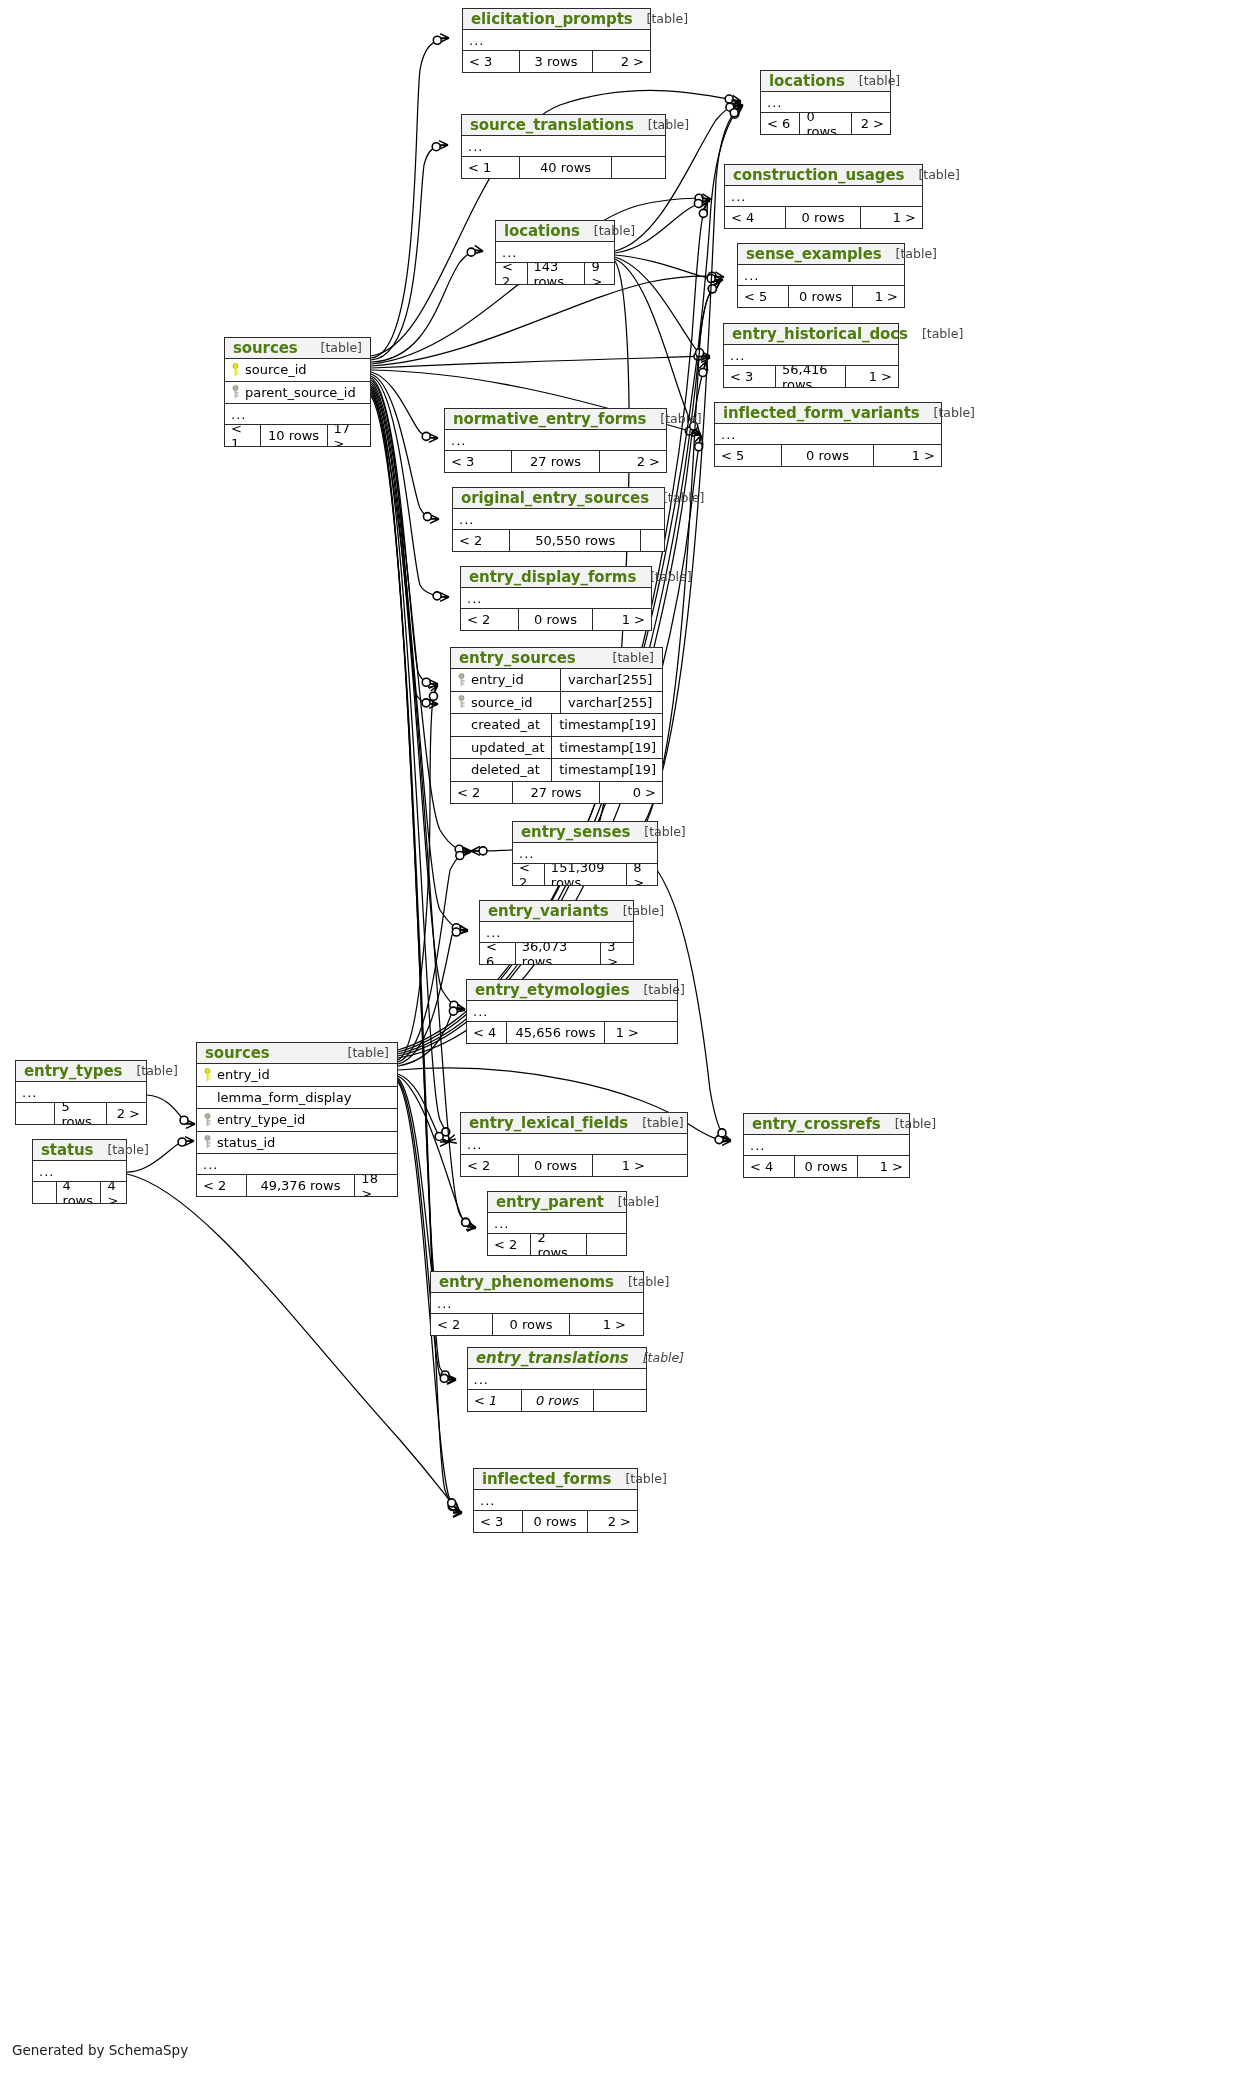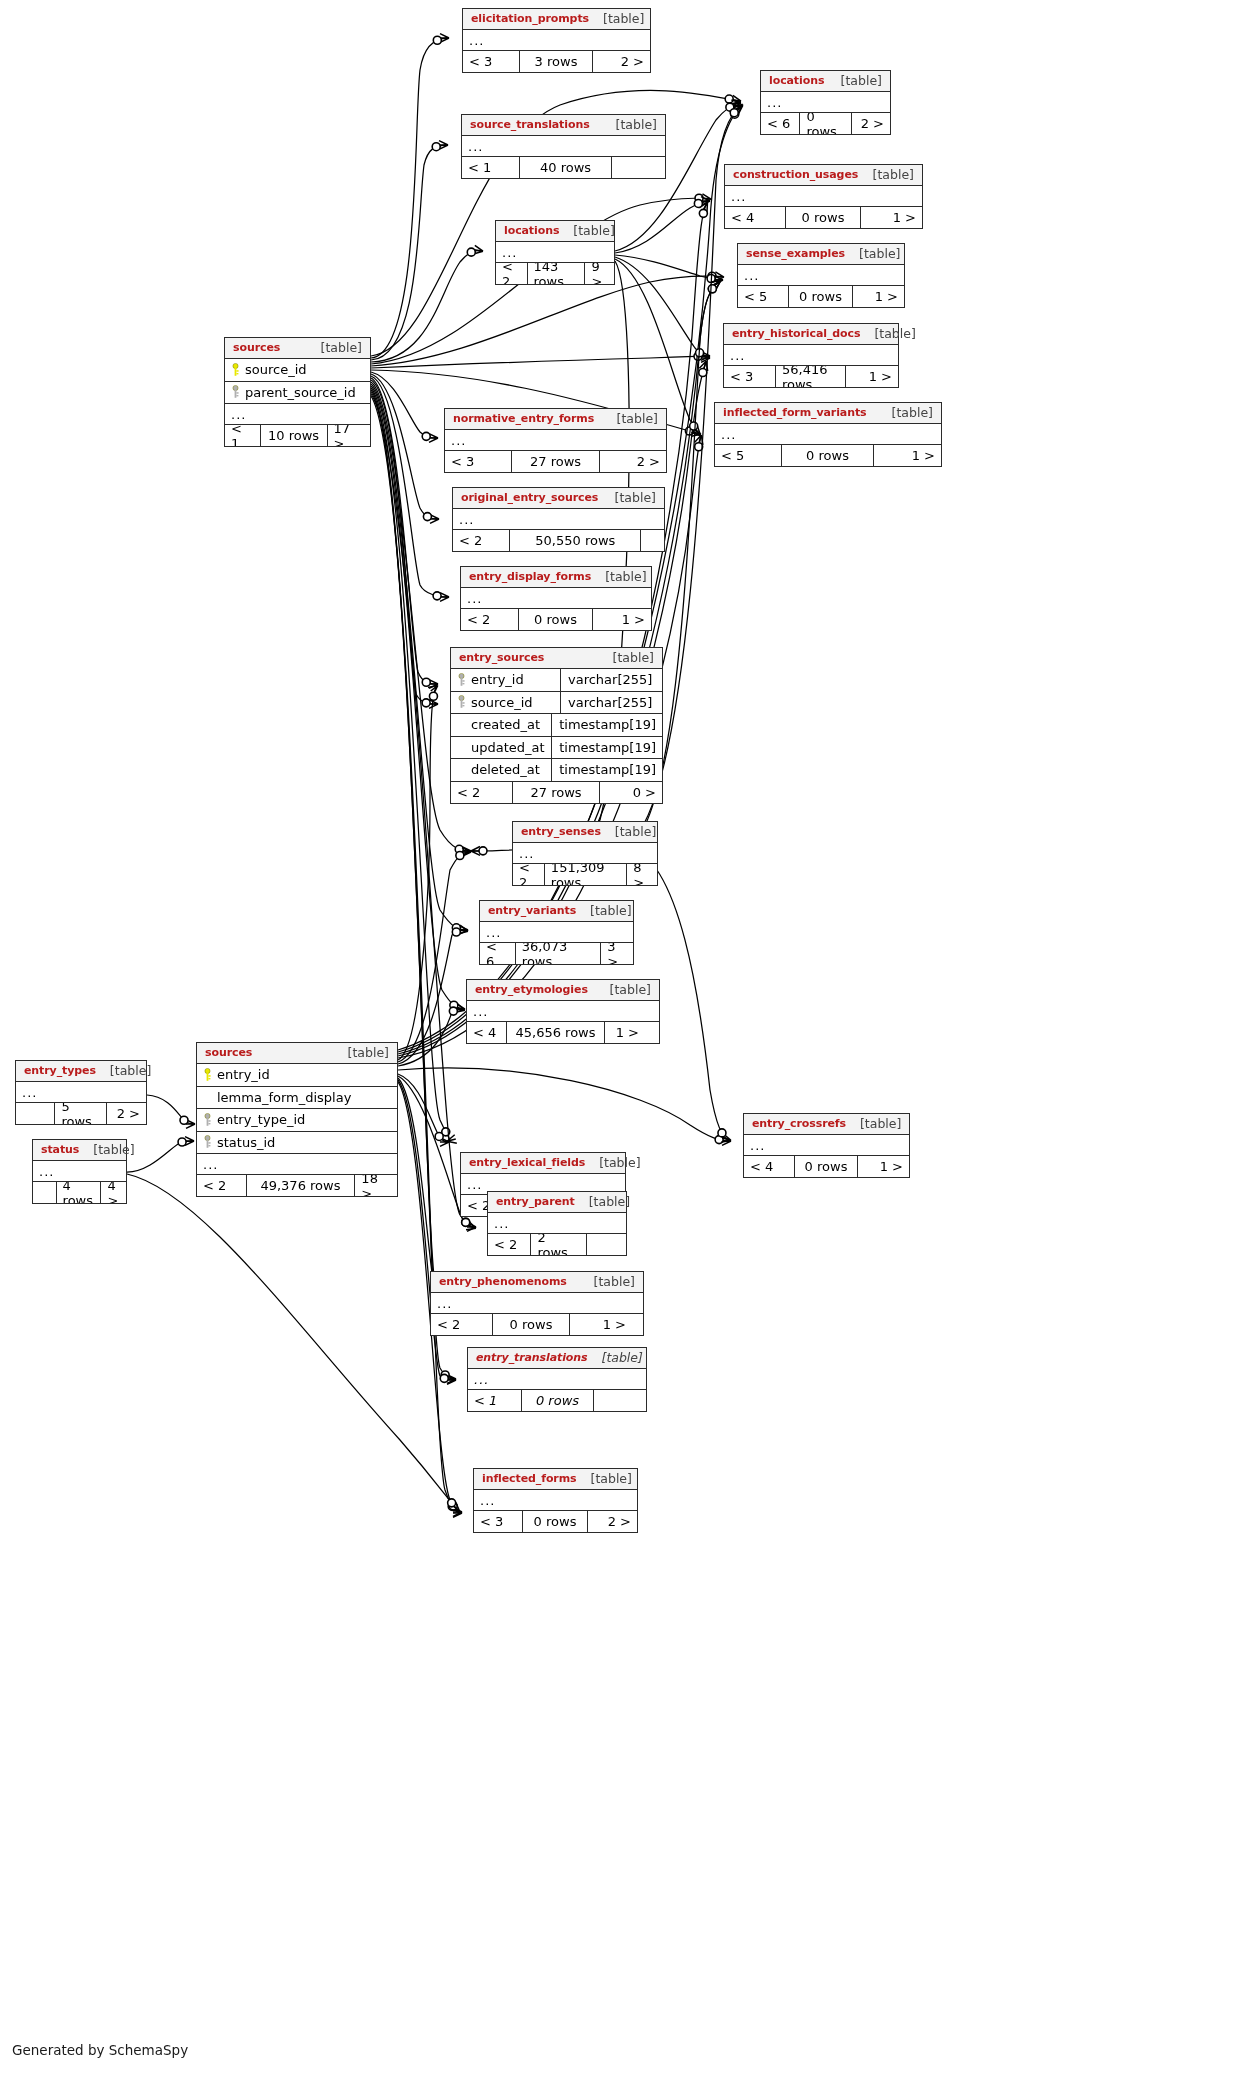--- a/index.html
+++ b/index.html
@@ -42,22 +42,22 @@
     justify-content: space-between;
     background: #f3f3f3;
     border-bottom: 1.6px solid #2b2b2b;
     padding: 2px 8px 3px 8px;
     height: 21px;
     box-sizing: border-box;
     white-space: nowrap;
   }
   .tbl-name {
     font-weight: bold;
-    font-size: 11px;
-    color: #b91c1c;
+    font-size: 15px;
+    color: #4d7c0f;
     letter-spacing: -0.1px;
   }
   .tbl-tag {
     font-size: 12.5px;
     color: #444;
     margin-left: 14px;
   }
   .col-row {
     display: flex;
     align-items: center;
@@ -486,21 +486,21 @@
           <span class="tbl-name">entry_variants</span>
           <span class="tbl-tag">[table]</span>
         </div>
         <div class="ellipsis-row">...</div>
         <div class="foot-row">
           <span class="foot-cell foot-left" style="width:36.23376623376623px">&lt; 6</span>
           <span class="foot-cell foot-mid" style="width:86.55844155844156px">36,073 rows</span>
           <span class="foot-cell foot-right" style="width:32.20779220779221px">3 &gt;</span>
         </div>
       </div>
-      <div class="table-node" style="left: 466px; top: 979px; width: 194px;">
+      <div class="table-node" style="left: 466px; top: 979px; width: 212px;">
         <div class="tbl-title">
           <span class="tbl-name">entry_etymologies</span>
           <span class="tbl-tag">[table]</span>
         </div>
         <div class="ellipsis-row">...</div>
         <div class="foot-row">
           <span class="foot-cell foot-left" style="width:40.225988700564976px">&lt; 4</span>
           <span class="foot-cell foot-mid" style="width:97.54802259887006px">45,656 rows</span>
           <span class="foot-cell foot-right" style="width:40.225988700564976px">1 &gt;</span>
         </div>
@@ -573,21 +573,21 @@
           <span class="tbl-name">entry_crossrefs</span>
           <span class="tbl-tag">[table]</span>
         </div>
         <div class="ellipsis-row">...</div>
         <div class="foot-row">
           <span class="foot-cell foot-left" style="width:52px">&lt; 4</span>
           <span class="foot-cell foot-mid" style="width:63px">0 rows</span>
           <span class="foot-cell foot-right" style="width:52px">1 &gt;</span>
         </div>
       </div>
-      <div class="table-node" style="left: 460px; top: 1152px; width: 166px; text-align: center;">
+      <div class="table-node" style="left: 460px; top: 1112px; width: 228px; text-align: center;">
         <div class="tbl-title">
           <span class="tbl-name">entry_lexical_fields</span>
           <span class="tbl-tag">[table]</span>
         </div>
         <div class="ellipsis-row">...</div>
         <div class="foot-row">
           <span class="foot-cell foot-left" style="width:58px">&lt; 2</span>
           <span class="foot-cell foot-mid" style="width:74px">0 rows</span>
           <span class="foot-cell foot-right" style="width:58px">1 &gt;</span>
         </div>

